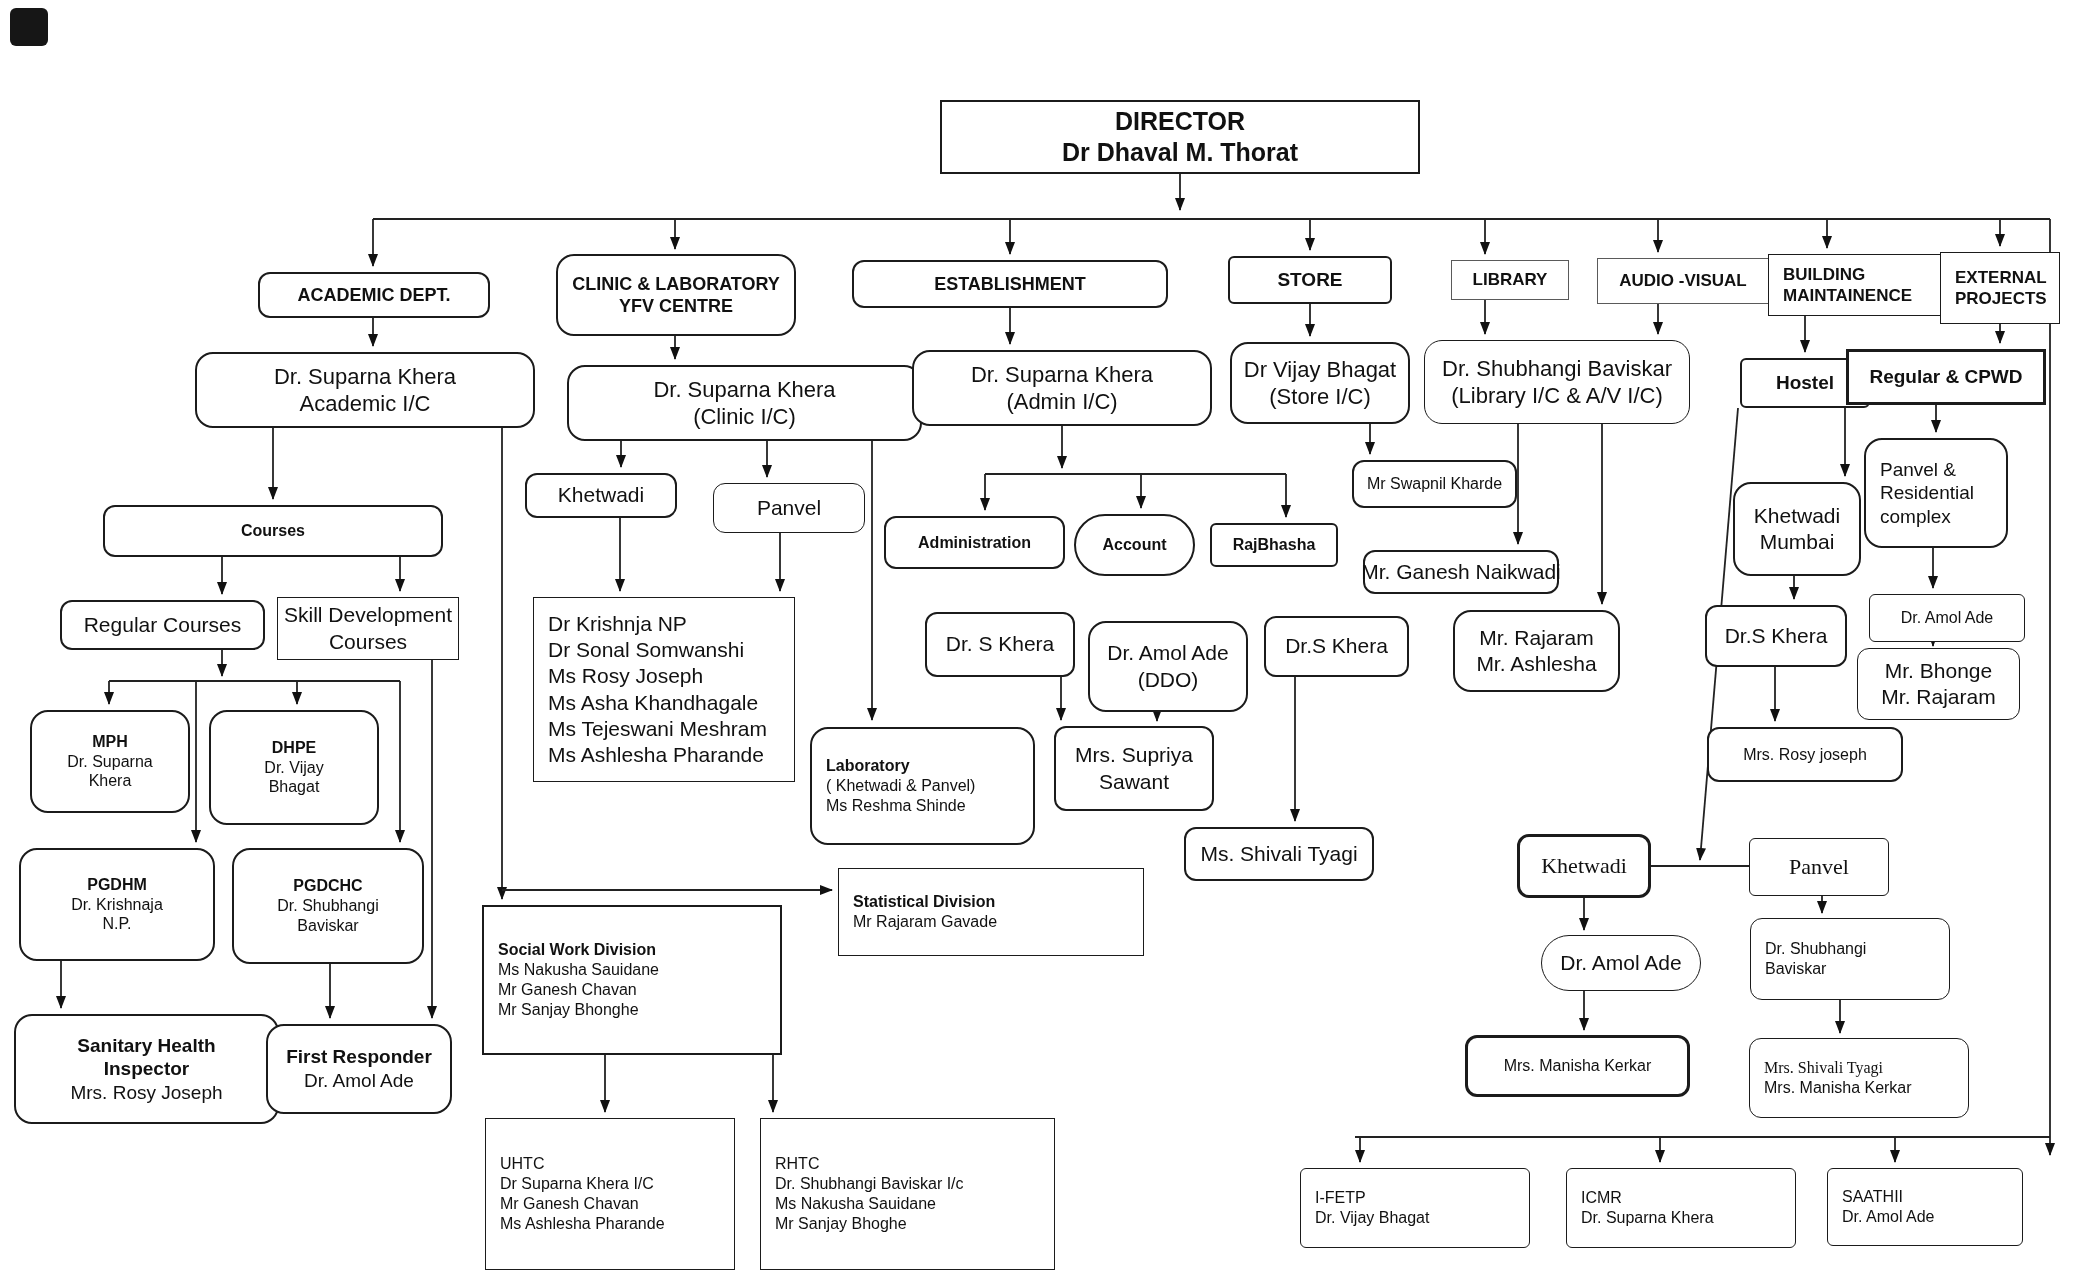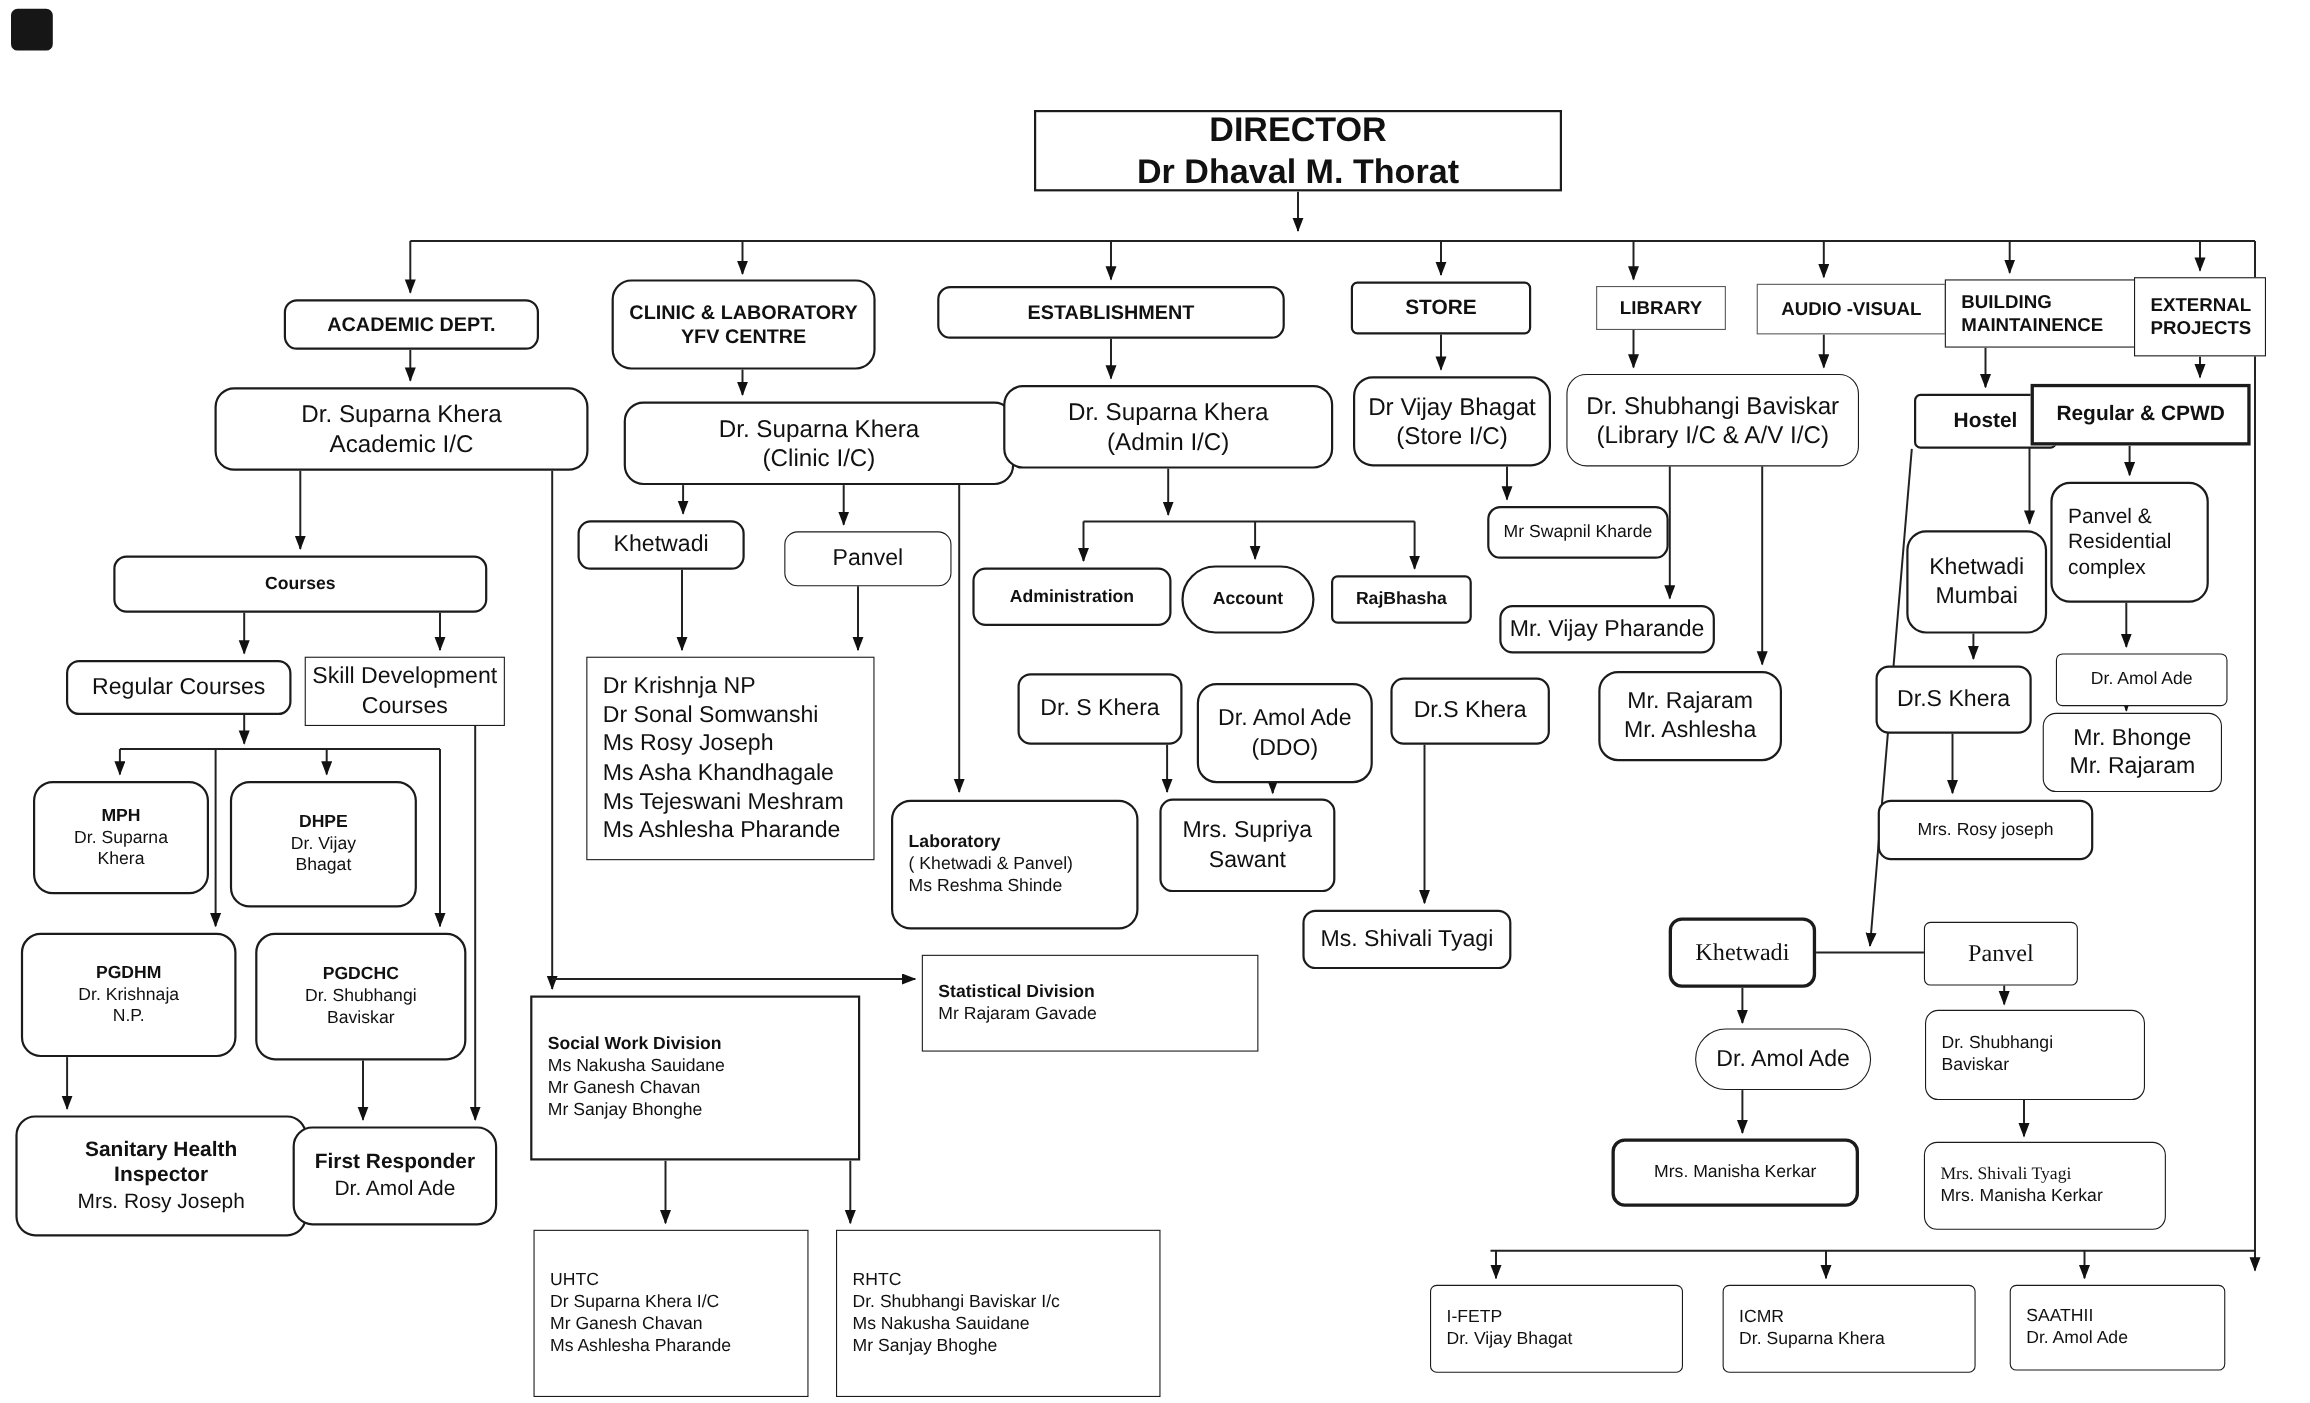--- a/index.html
+++ b/index.html
@@ -15,21 +15,21 @@
   .sq{border-radius:0;}
   .r1{border-radius:6px;}
   .r2{border-radius:12px;}
   .r3{border-radius:18px;}
   .pill{border-radius:34px;}
   .bw1{border-width:1.6px;}
   .bw3{border-width:3.2px;}
   .gray{border-color:#5a5a5a;margin-left:25px;}
   .serif{font-family:"Liberation Serif",serif;}
   .f17{font-size:17px;} .f18{font-size:18px;} .f19{font-size:19px;}
-  .f20{font-size:16px;} .f21{font-size:21px;} .f22{font-size:22px;} .f23{font-size:31px;}
+  .f20{font-size:16px;} .f21{font-size:21px;} .f22{font-size:22px;} .f23{font-size:25px;}
   #corner-mark{position:absolute;left:10px;top:8px;width:38px;height:38px;background:#161616;
                border-radius:6px;z-index:2;}
 </style>
 </head>
 <body>
 
 <div id="canvas">
 
   <div id="corner-mark"></div>
 
@@ -288,21 +288,21 @@
     <span class="ln">RHTC</span>
     <span class="ln">Dr. Shubhangi Baviskar I/c</span>
     <span class="ln">Ms Nakusha Sauidane</span>
     <span class="ln">Mr Sanjay Bhoghe</span>
   </div>
 
   <div class="nd r2 f20" style="left:1352px;top:460px;width:165px;height:48px">
     <span class="ln">Mr Swapnil Kharde</span>
   </div>
   <div class="nd r2 f21" style="left:1363px;top:550px;width:196px;height:44px">
-    <span class="ln">Mr. Vijay Pharande</span>
+    <span class="ln">Mr. Ganesh Naikwadi</span>
   </div>
   <div class="nd r3 f21" style="left:1453px;top:610px;width:167px;height:82px">
     <span class="ln">Mr. Rajaram</span>
     <span class="ln">Mr. Ashlesha</span>
   </div>
 
   <div class="nd r3 f21" style="left:1733px;top:482px;width:128px;height:94px">
     <span class="ln">Khetwadi</span>
     <span class="ln">Mumbai</span>
   </div>

